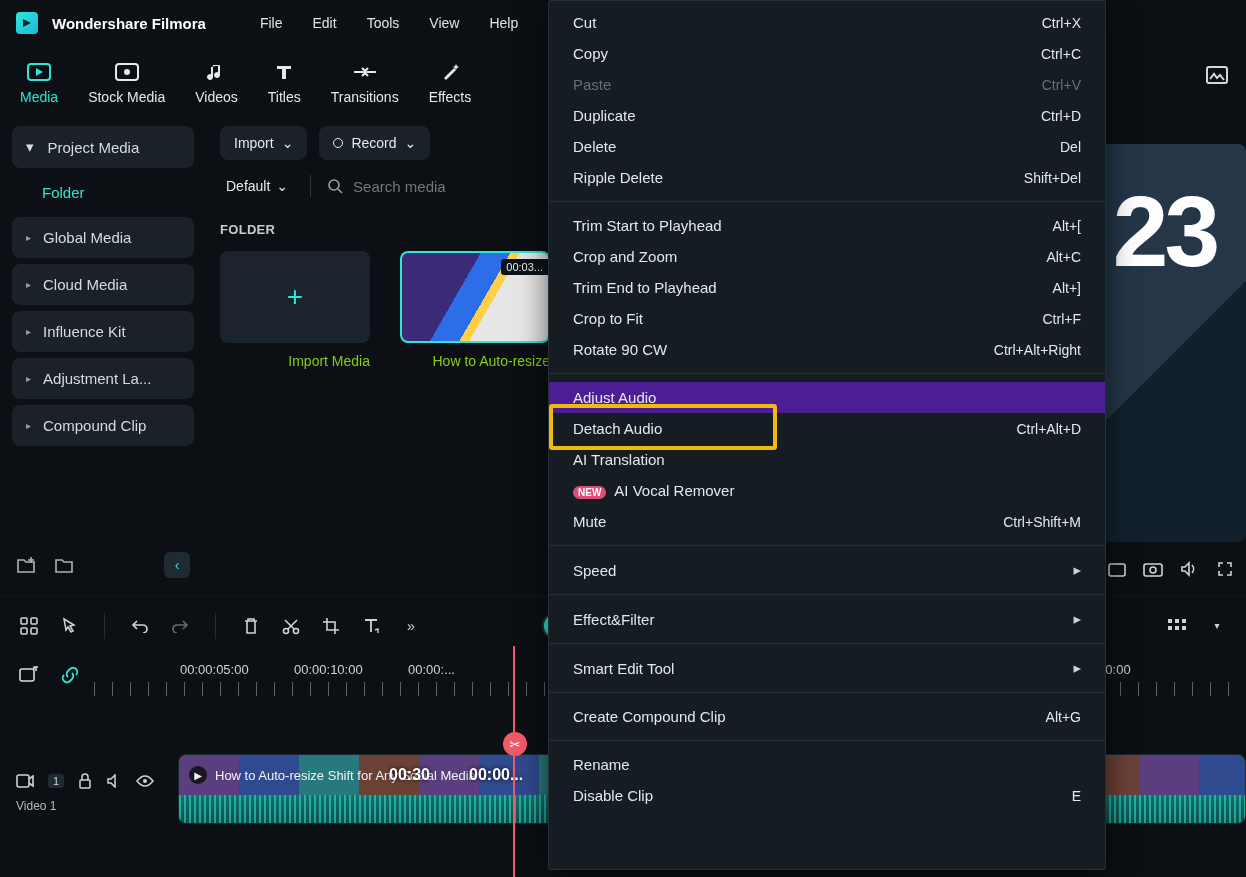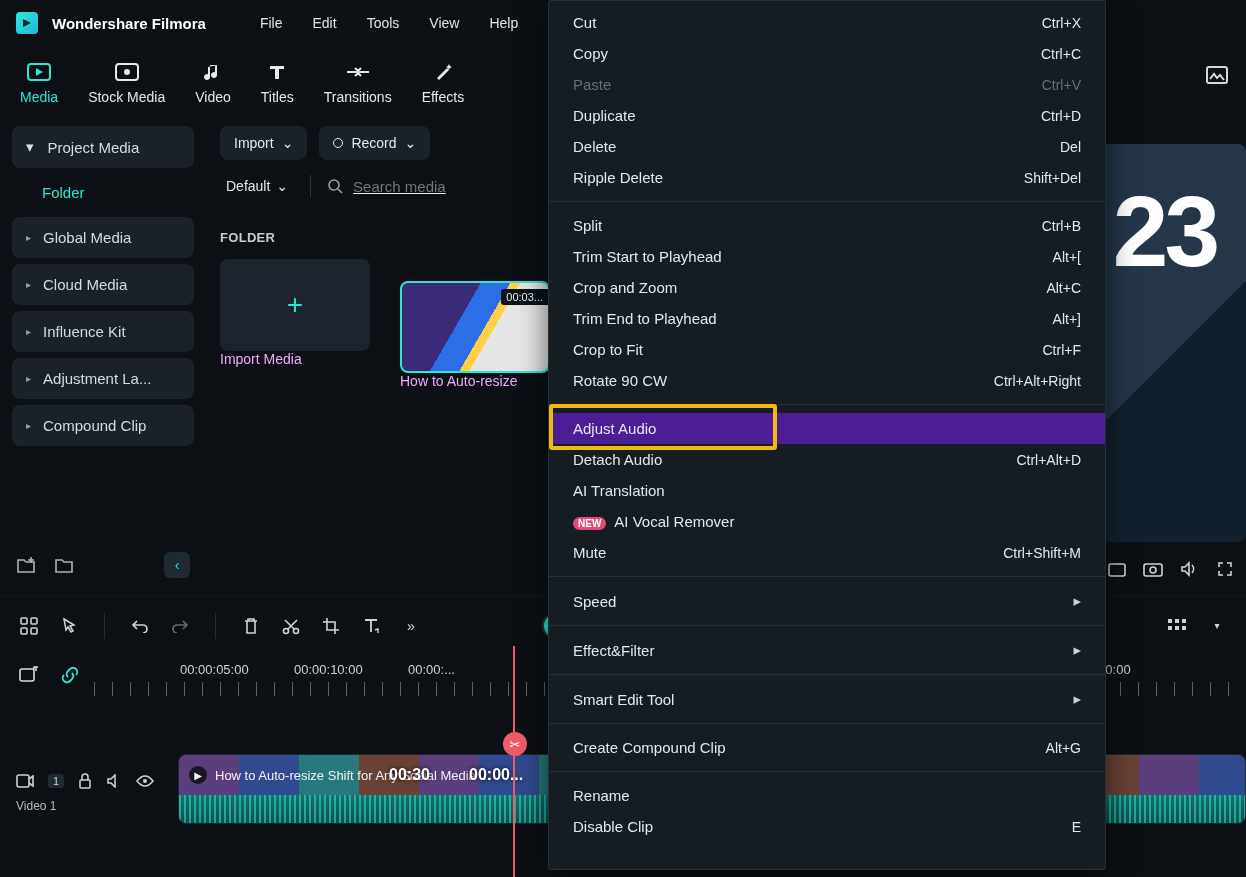--- a/index.html
+++ b/index.html
@@ -89,44 +89,44 @@
 }
 .content-top {
   display:flex;gap:12px;align-items:center;margin-bottom:14px;
 }
 .btn-chip {
   background:#1a2128;border-radius:8px;display:flex;align-items:center;gap:8px;
   padding:9px 14px;color:#e6e8ea;cursor:pointer;
 }
 .btn-chip .rec-dot { width:10px;height:10px;border:1.5px solid #e6e8ea;border-radius:50%; }
 .search-row {
-  display:flex;align-items:center;margin-bottom:32px;
+  display:flex;align-items:center;margin-bottom:24px;
 }
 .sort-chip { display:flex;align-items:center;gap:6px;color:#e6e8ea;padding:4px 6px; }
 .divider-v { width:1px;height:22px;background:#2e363d;margin:0 16px; }
 .search-box { display:flex;align-items:center;gap:10px;color:#9aa0a5; }
 .search-input {
-  background:transparent;border:none;outline:none;color:#e6e8ea;font-size:15px;width:180px;text-decoration:underline;
+  background:transparent;border:none;outline:none;color:#e6e8ea;font-size:15px;width:180px;
 }
 .folder-label { font-size:13px;font-weight:600;color:#c8cbcf;margin-bottom:14px;letter-spacing:.3px; }
 .grid { display:flex;gap:30px; }
 .tile { width:150px; }
 .tile-import {
   width:150px;height:92px;background:#1b242c;border-radius:8px;
   display:flex;align-items:center;justify-content:center;color:#2ee6d6;font-size:28px;font-weight:300;
 }
 .tile-thumb {
   width:150px;height:92px;border-radius:8px;border:2px solid #2ee6d6;
   background:linear-gradient(120deg,#3a2a78 0 40%,#2b6ee8 40% 55%,#ffcf45 55% 60%,#e6e6e6 60% 100%);
-  position:relative;overflow:hidden;margin-top:22px;
+  position:relative;overflow:hidden;
 }
 .dur-badge {
   position:absolute;top:6px;right:0;background:#0b1319;color:#edf0f2;font-size:11px;padding:2px 5px;border-radius:3px 0 0 3px;
 }
-.tile-label { margin-top:0;text-align:left;font-size:14px;color:#f0abfc;white-space:nowrap;overflow:hidden;text-overflow:ellipsis; }
+.tile-label { margin-top:10px;text-align:right;font-size:14px;color:#84cc16;white-space:nowrap;overflow:hidden;text-overflow:ellipsis; }
 
 
 .preview {
   width:485px;position:relative;
   display:flex;flex-direction:column;
 }
 .preview-video {
   flex:1; margin:24px 0 0 10px;
   background:linear-gradient(135deg,#0f1a24 0 35%,#243648 35% 70%,#12202e 70% 100%);
   border-radius:8px;
@@ -278,21 +278,21 @@
         </svg>
       </span>
     <span>Stock Media</span>
   </div>
   <div class="tab">
     <span class="tab-icon">
         <svg width="20" height="20" viewBox="0 0 20 20">
           <path d="M7 3 v12 a3 3 0 1 1 -2 -2.8 V5 l9 -2 v10 a3 3 0 1 1 -2 -2.8 V3 Z" fill="#e6e8ea"></path>
         </svg>
       </span>
-    <span>Video</span>
+    <span>Videos</span>
   </div>
   <div class="tab">
     <span class="tab-icon">
         <svg width="20" height="20" viewBox="0 0 20 20">
           <path d="M3 4 h14 v3 h-5 v10 h-4 V7 H3 Z" fill="#e6e8ea"></path>
         </svg>
       </span>
     <span>Titles</span>
   </div>
   <div class="tab">
@@ -599,24 +599,20 @@
   <div class="ctx-item">
       <span>Delete</span>
       <span class="sc">Del</span>
     </div>
   <div class="ctx-item">
       <span>Ripple Delete</span>
       <span class="sc">Shift+Del</span>
     </div>
   <div class="ctx-sep"></div>
   <div class="ctx-item">
-      <span>Split</span>
-      <span class="sc">Ctrl+B</span>
-    </div>
-  <div class="ctx-item">
       <span>Trim Start to Playhead</span>
       <span class="sc">Alt+[</span>
     </div>
   <div class="ctx-item">
       <span>Crop and Zoom</span>
       <span class="sc">Alt+C</span>
     </div>
   <div class="ctx-item">
       <span>Trim End to Playhead</span>
       <span class="sc">Alt+]</span>

